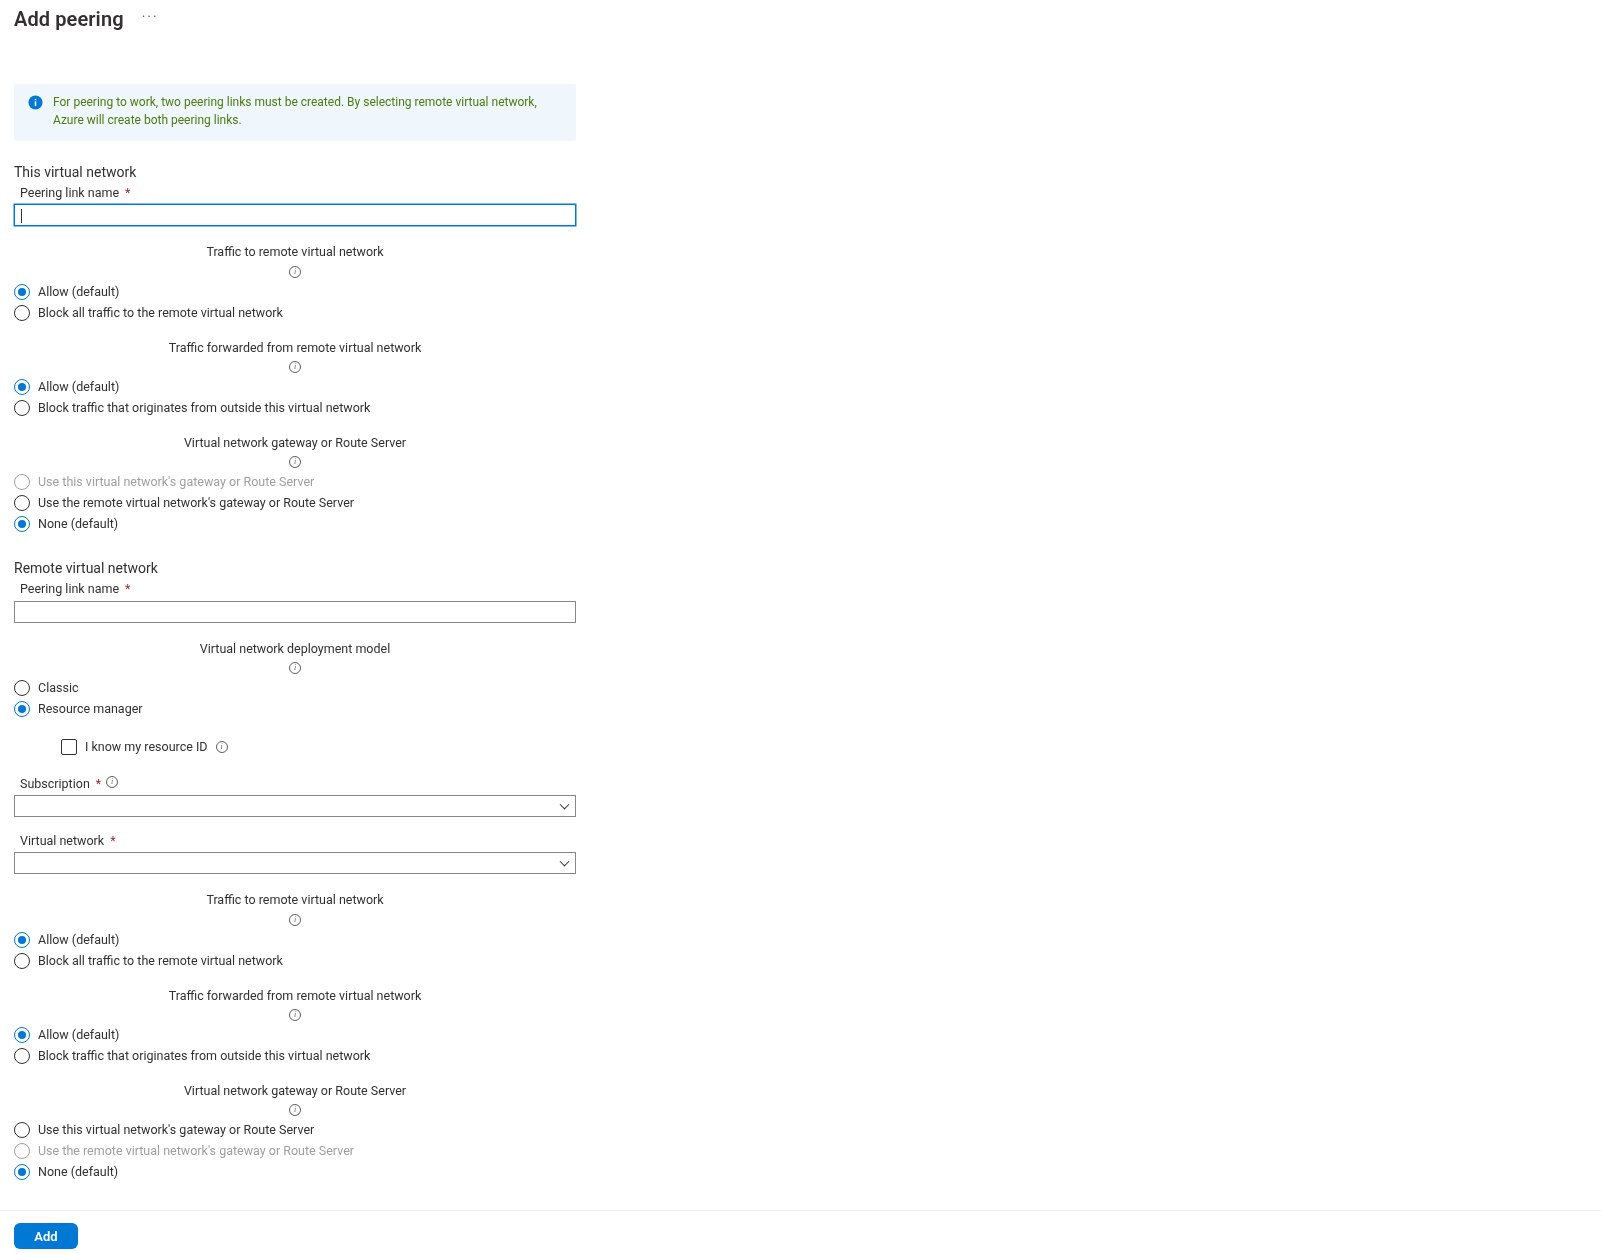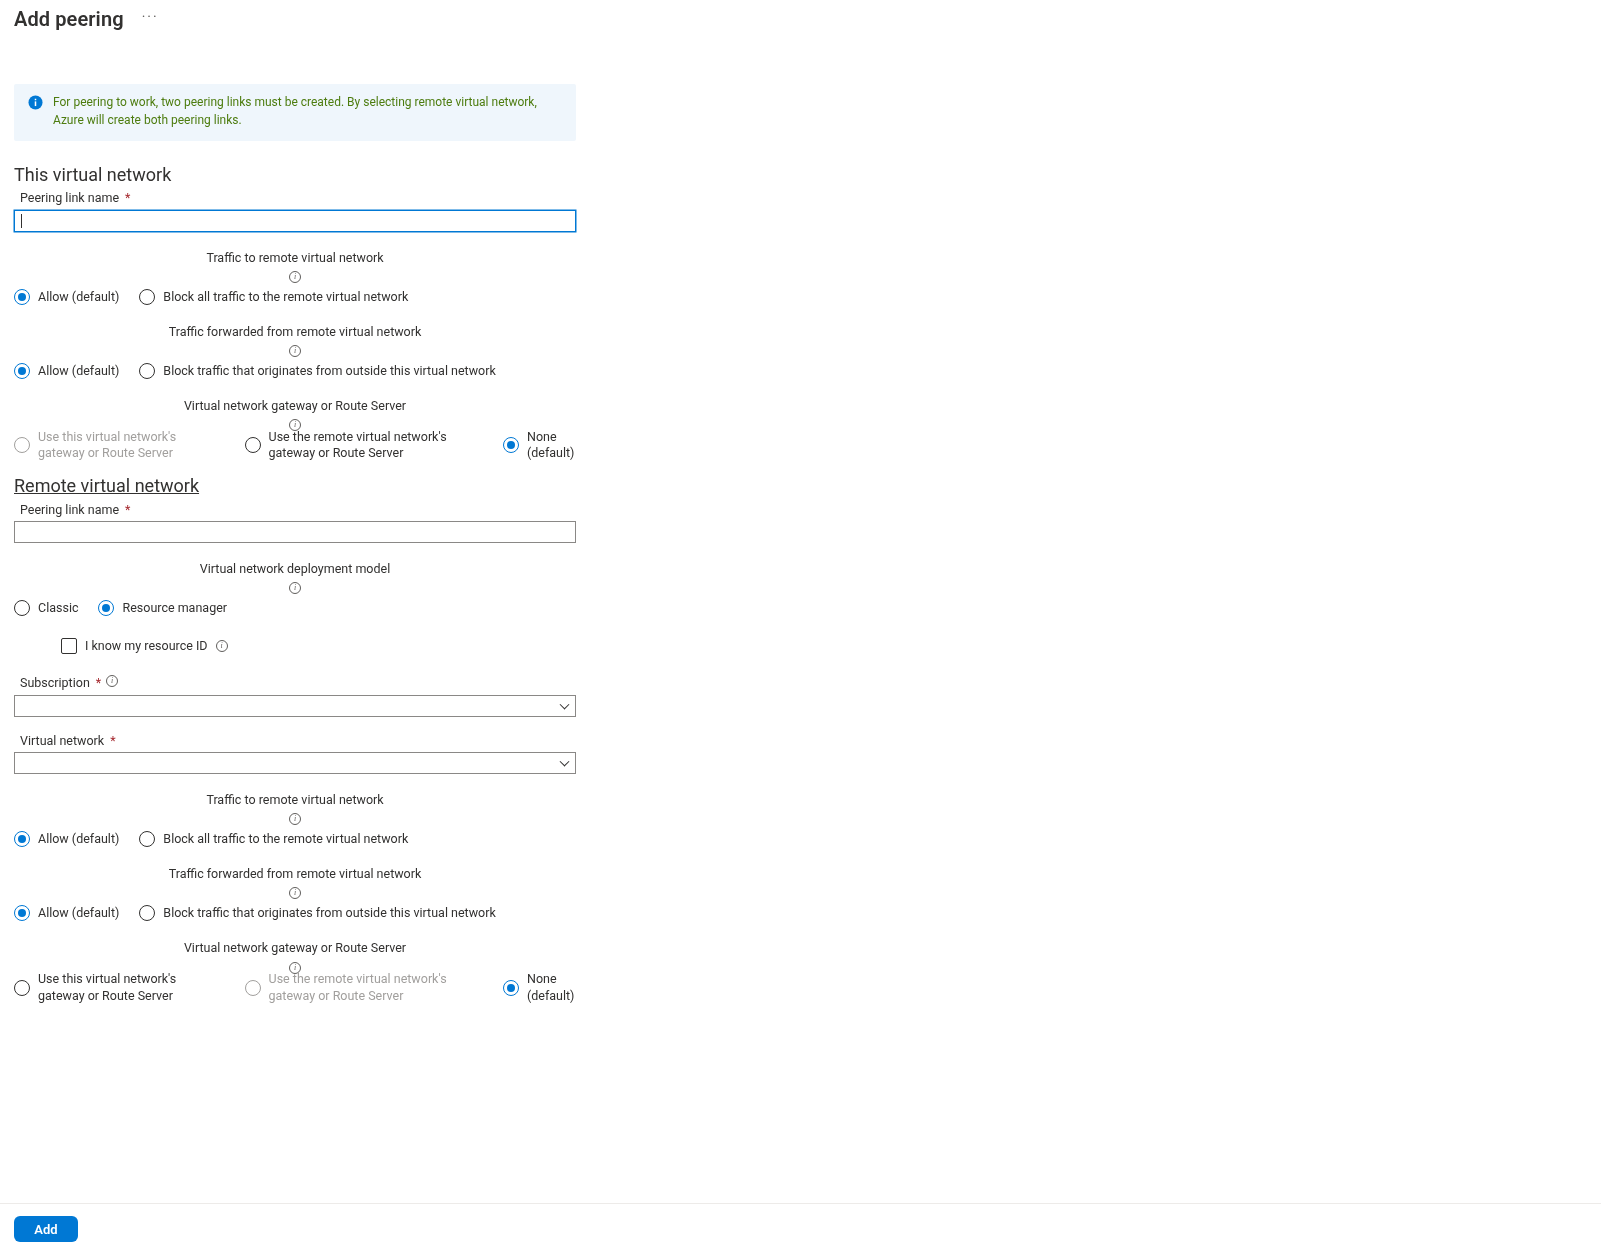--- a/index.html
+++ b/index.html
@@ -62,21 +62,21 @@
     color: var(--text);
   }
   .info-icon {
     flex: 0 0 auto;
     width: 15px; height: 15px;
     position: relative;
     top: 1px;
   }
   .info-text { font-size: 12px; color: #4d7c0f; line-height: 17.5px; }
   .section-title {
-    font-size: 18px;
+    font-size: 14px;
     color: var(--text);
     margin: 22px 0 4px 0;
   }
   .field-label {
     font-size: 12.5px;
     color: var(--text);
     margin: 0 0 3px 6px;
     display: flex;
     gap: 5px;
   }
@@ -135,21 +135,21 @@
   }
   .chevron {
     position: absolute;
     right: 8px; top: 50%;
     transform: translateY(-70%) rotate(45deg);
     width: 7px; height: 7px;
     border-right: 1px solid var(--text);
     border-bottom: 1px solid var(--text);
     pointer-events: none;
   }
-  .radios, .checks { display: flex; flex-direction: row; gap: 20px; margin-top: 2px;}
+  .radios, .checks { display: flex; flex-direction: column; gap: 3px; margin-top: 2px;}
   .radio-row, .check-row {
     display: flex; align-items: center; gap: 8px;
     font-size: 12.5px;
     height: 18px;
     cursor: pointer;
   }
   .radio-row.disabled, .radio-row.disabled .radio-label { color: var(--text-disabled); cursor: default; }
   .radio {
     width: 16px; height: 16px; flex: 0 0 16px;
     border: 1.5px solid var(--text);
@@ -271,21 +271,21 @@
       <div class="radio-row">
         <span class="radio"></span>
         <span class="radio-label">Use the remote virtual network's gateway or Route Server</span>
       </div>
       <div class="radio-row">
         <span class="radio checked"></span>
         <span class="radio-label">None (default)</span>
       </div>
     </div>
 
-    <div class="section-title" style="margin-top:20px;text-decoration:underline;">Remote virtual network</div>
+    <div class="section-title" style="margin-top:26px;">Remote virtual network</div>
 
     <div class="field-label">
       <span>Peering link name</span>
         <span class="req">*</span>
     </div>
     <div class="text-input" role="textbox" aria-required="true">
       <span></span>
     </div>
 
     <div class="group-label">

